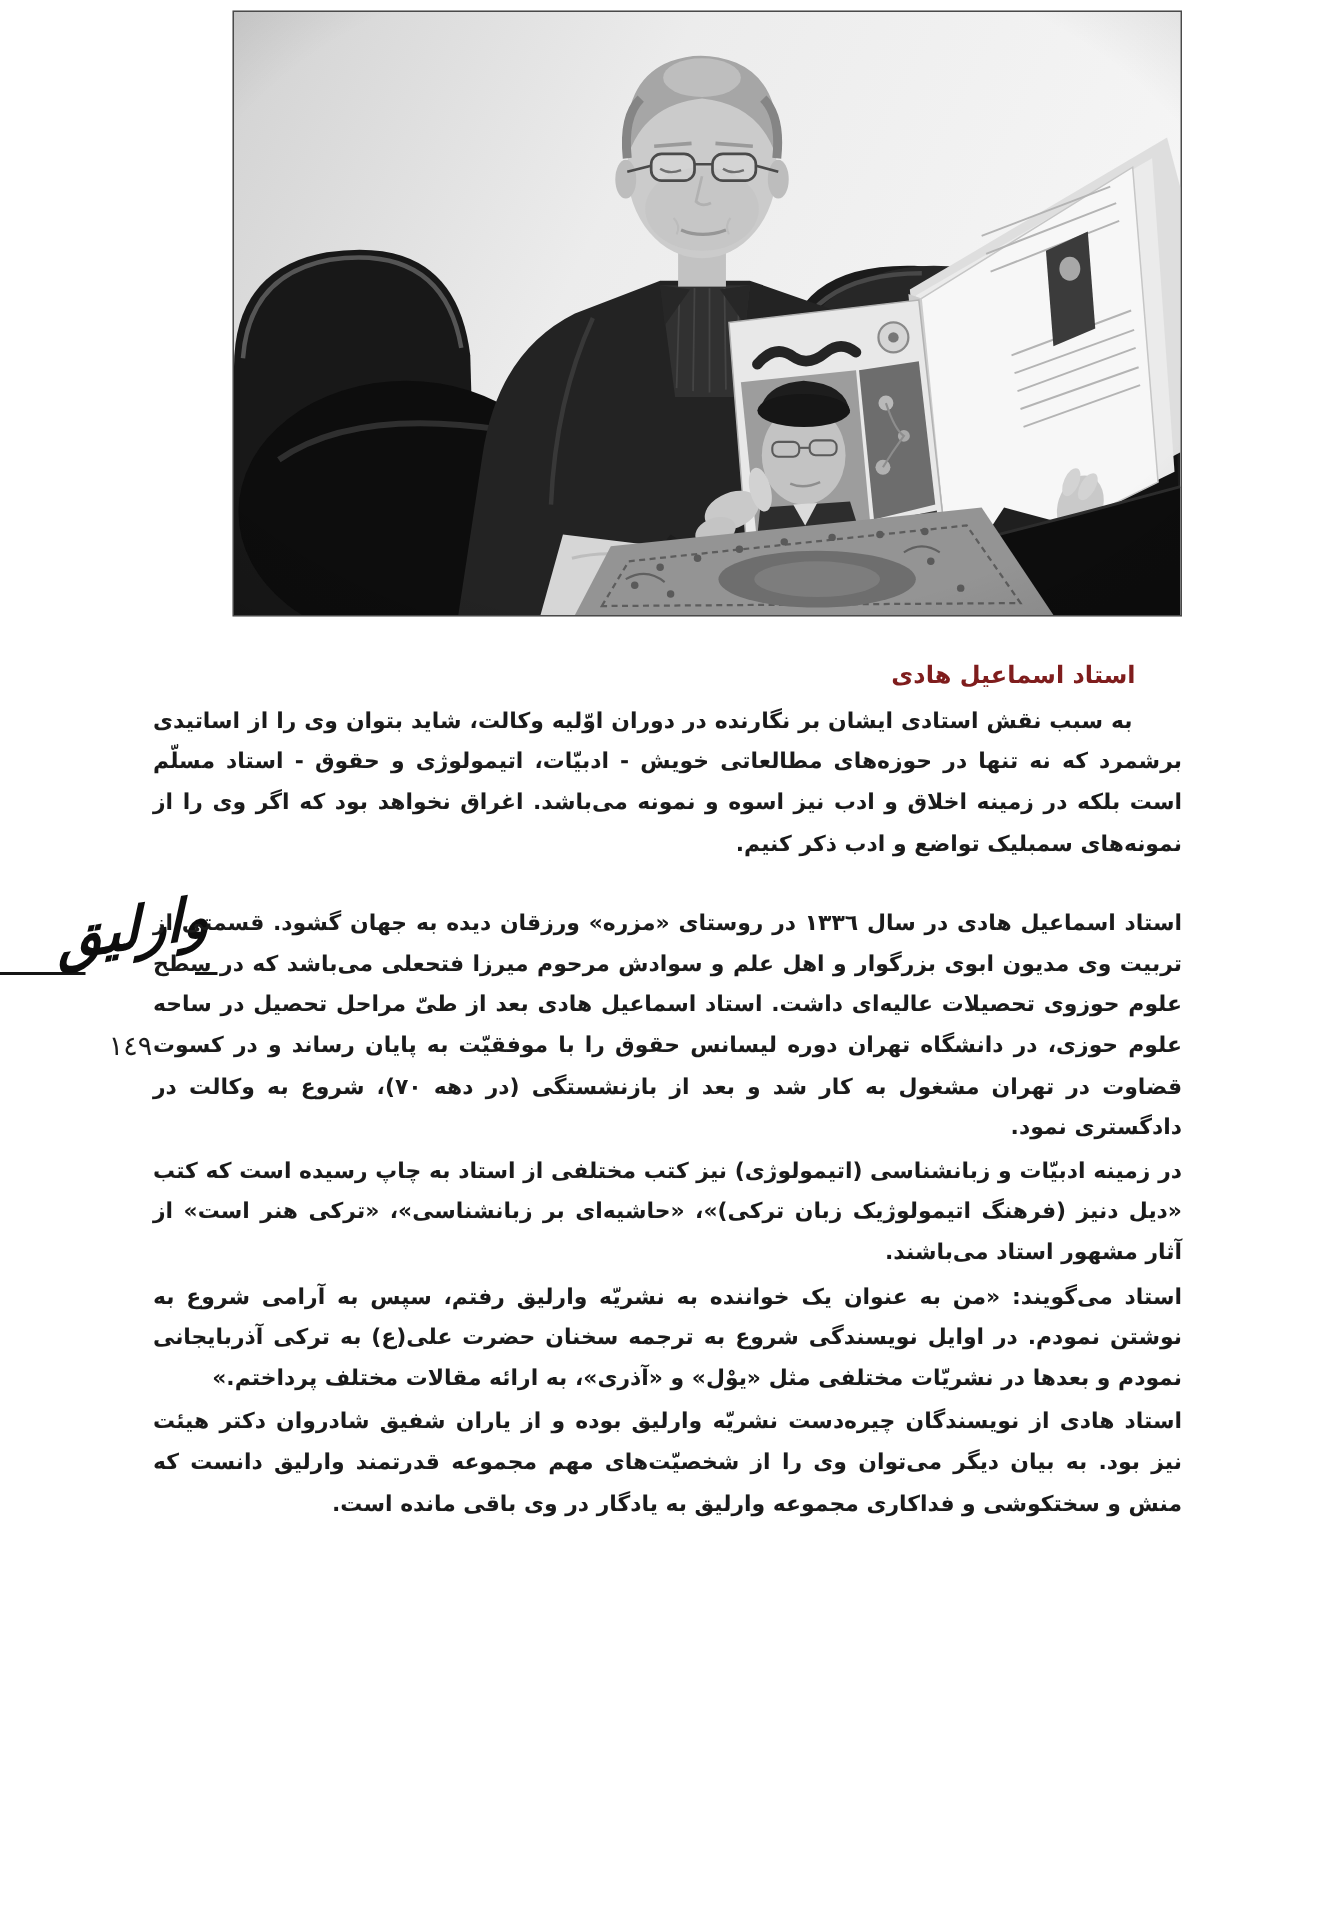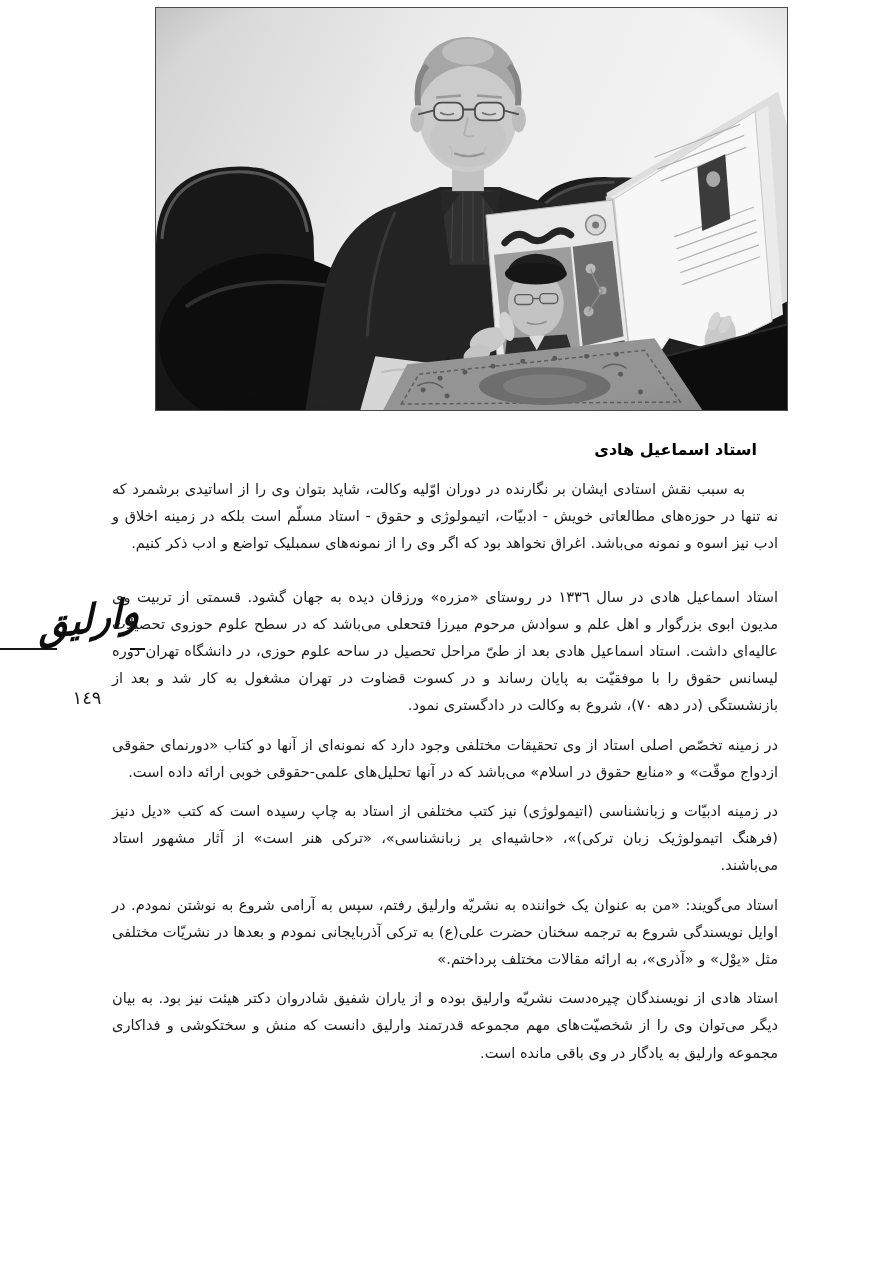--- a/index.html
+++ b/index.html
@@ -16,24 +16,24 @@
   }
   .photo-frame svg{display:block;width:100%;height:100%;}
 
   
   .article{
     position:absolute;left:100px;top:436px;width:690px;
     direction:rtl;color:#1b1b1b;font-size:14.6px;line-height:27.2px;
     text-align:justify;
   }
   .article h1{
-    font-size:16px;font-weight:bold;margin:0 0 4px 0;color:#000000;
+    font-size:16px;font-weight:bold;margin:0 0 4px 0;color:#7f1d1d;
     text-align:right;padding-right:33px;line-height:27px;
   }
-  .article p{margin:12px;}
+  .article p{margin:2px;font-weight:bold;}
   .intro-par{text-indent:33px;}
   .main-block{margin-top:26px;}
 
   
   .logo-wrap{
     position:absolute;left:30px;top:596px;width:118px;height:80px;
     text-align:center;pointer-events:none;
   }
   .logo-text{
     display:inline-block;font-family:"DejaVu Serif", serif;font-style:italic;font-weight:bold;
@@ -203,20 +203,19 @@
     <span class="logo-text">وارلیق</span>
   </div>
   <div class="rule-right"></div>
   <div class="page-number">١٤٩</div>
 
   <div class="article">
     <h1>استاد اسماعیل هادی</h1>
     <p class="intro-par">به سبب نقش استادی ایشان بر نگارنده در دوران اوّلیه وکالت، شاید بتوان وی را از اساتیدی برشمرد که نه تنها در حوزه‌های مطالعاتی خویش - ادبیّات، اتیمولوژی و حقوق - استاد مسلّم است بلکه در زمینه اخلاق و ادب نیز اسوه و نمونه می‌باشد. اغراق نخواهد بود که اگر وی را از نمونه‌های سمبلیک تواضع و ادب ذکر کنیم.</p>
     <div class="main-block">
       <p>استاد اسماعیل هادی در سال ١٣٣٦ در روستای «مزره» ورزقان دیده به جهان گشود. قسمتی از تربیت وی مدیون ابوی بزرگوار و اهل علم و سوادش مرحوم میرزا فتحعلی می‌باشد که در سطح علوم حوزوی تحصیلات عالیه‌ای داشت. استاد اسماعیل هادی بعد از طیّ مراحل تحصیل در ساحه علوم حوزی، در دانشگاه تهران دوره لیسانس حقوق را با موفقیّت به پایان رساند و در کسوت قضاوت در تهران مشغول به کار شد و بعد از بازنشستگی (در دهه ٧٠)، شروع به وکالت در دادگستری نمود.</p>
-      <p>در زمینه تخصّص اصلی استاد از وی تحقیقات مختلفی وجود دارد که نمونه‌ای از آنها دو کتاب «دورنمای حقوقی ازدواج موقّت» و «منابع حقوق در اسلام» می‌باشد که در آنها تحلیل‌های علمی-حقوقی خوبی ارائه داده است.</p>
       <p>در زمینه ادبیّات و زبانشناسی (اتیمولوژی) نیز کتب مختلفی از استاد به چاپ رسیده است که کتب «دیل دنیز (فرهنگ اتیمولوژیک زبان ترکی)»، «حاشیه‌ای بر زبانشناسی»، «ترکی هنر است» از آثار مشهور استاد می‌باشند.</p>
       <p>استاد می‌گویند: «من به عنوان یک خواننده به نشریّه وارلیق رفتم، سپس به آرامی شروع به نوشتن نمودم. در اوایل نویسندگی شروع به ترجمه سخنان حضرت علی(ع) به ترکی آذربایجانی نمودم و بعدها در نشریّات مختلفی مثل «یوْل» و «آذری»، به ارائه مقالات مختلف پرداختم.»</p>
       <p>استاد هادی از نویسندگان چیره‌دست نشریّه وارلیق بوده و از یاران شفیق شادروان دکتر هیئت نیز بود. به بیان دیگر می‌توان وی را از شخصیّت‌های مهم مجموعه قدرتمند وارلیق دانست که منش و سختکوشی و فداکاری مجموعه وارلیق به یادگار در وی باقی مانده است.</p>
     </div>
   </div>
 
 </div>
 
 </body></html>

